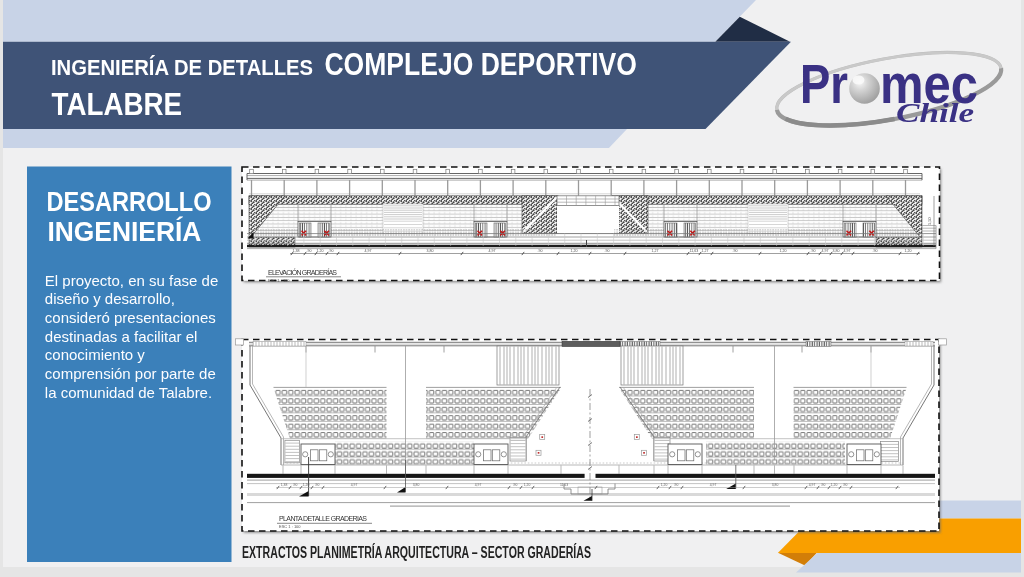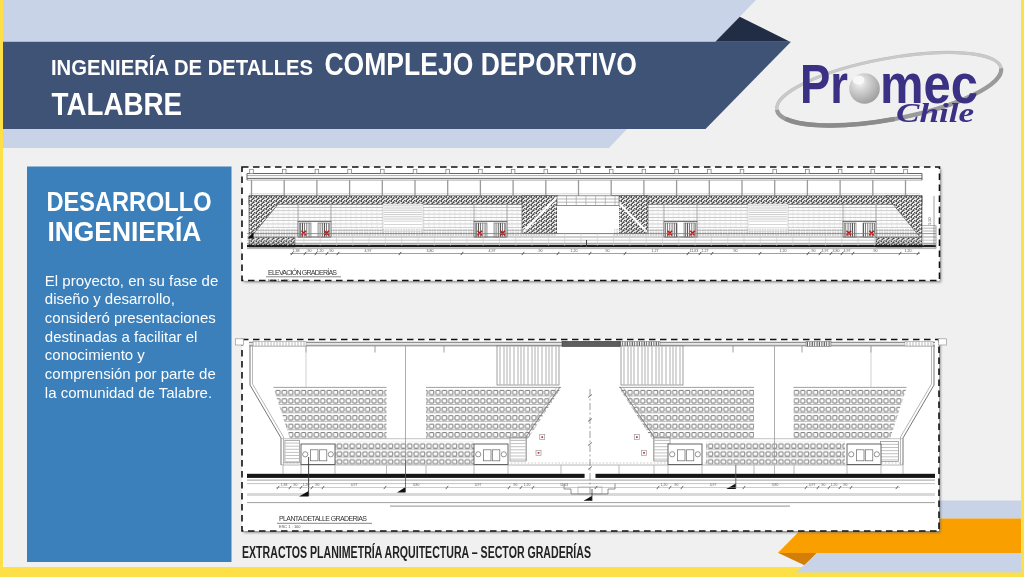--- a/index.html
+++ b/index.html
@@ -1,15 +1,15 @@
 <!DOCTYPE html>
 <html><head><meta charset="utf-8">
 <style>
 html,body{margin:0;padding:0;background:#fff;}
-#page{position:relative;width:1024px;height:577px;overflow:hidden;background:#fde047;
+#page{position:relative;width:1024px;height:577px;overflow:hidden;background:#e5e5e5;
   font-family:"Liberation Sans",sans-serif;}
 svg{position:absolute;left:0;top:0;}
 </style></head>
 <body>
 <div id="page">
 <svg width="1024" height="577" viewBox="0 0 1024 577">
 <defs>
   <pattern id="rubble" width="5" height="4" patternUnits="userSpaceOnUse">
     <rect width="5" height="4" fill="#f2f2f2"></rect>
     <circle cx="1.2" cy="1" r="0.9" fill="#333"></circle>

